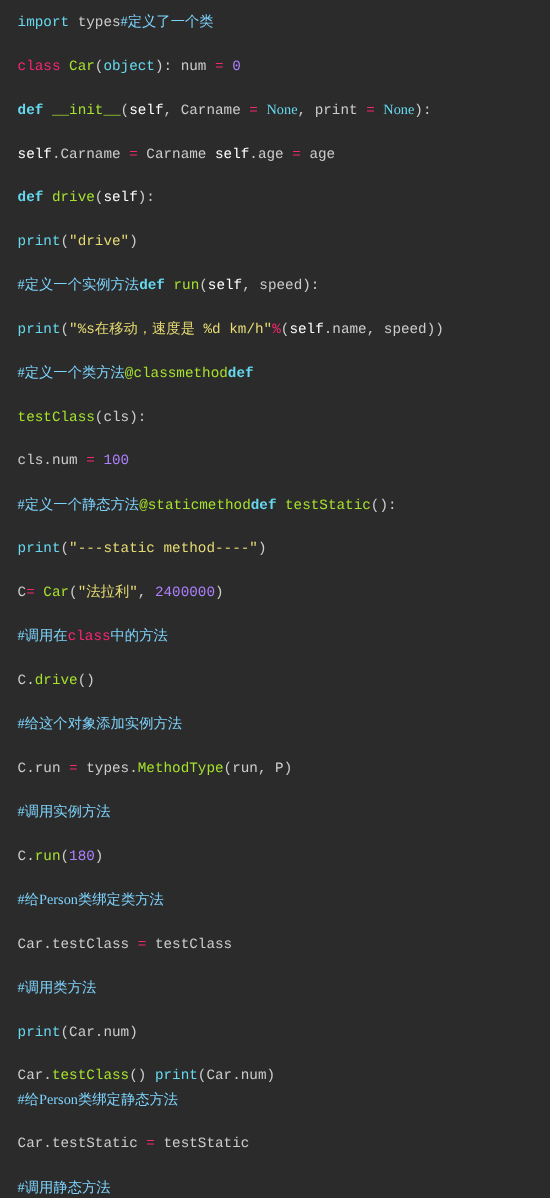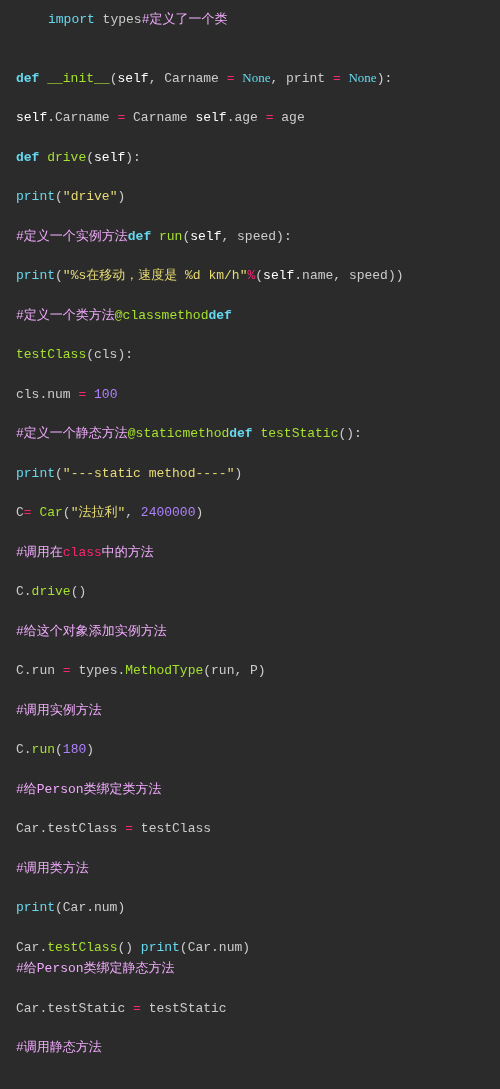--- a/index.html
+++ b/index.html
@@ -7,42 +7,43 @@
     background: #2b2b2b;
     font-family: Consolas, 'Courier New', monospace;
     font-size: 13px;
     padding: 10px 16px;
     width: 500px;
     color: #cccccc;
     line-height: 1.5;
   }
   .line { white-space: pre-wrap; margin-bottom: 2px; }
   .gap { height: 18px; }
-  .kw-import { color: #66d9ef; margin-left: 32px; }
+  .kw-import { color: #66d9ef; }
   .kw-class { color: #f92672; }
   .kw-def { color: #66d9ef; font-weight: bold; }
   .kw-none { color: #66d9ef; font-family: Liberation Serif, serif; }
   .classname { color: #a6e22e; }
   .funcname { color: #a6e22e; }
   .builtin { color: #66d9ef; }
   .self { color: #ffffff; }
   .str { color: #e6db74; }
   .num { color: #ae81ff; }
   .op { color: #f92672; }
   .plain { color: #cccccc; margin-top: 19px; }
-  .chinese { color: #f0abfc; }
+  .chinese { color: #7dd3fc; font-family: Liberation Serif, serif; }
 </style>
 </head>
 <body>
 
 <div>
 
 <div class="line"><span class="kw-import">import</span><span class="plain"> types</span><span class="chinese">#定义了一个类</span></div>
 <div class="gap"></div>
 
+<div class="line"><span class="kw-class">class</span><span class="classname"> Car</span><span class="plain">(</span><span class="builtin">object</span><span class="plain">): num </span><span class="op">= </span><span class="num">0</span></div>
 <div class="gap"></div>
 
 <div class="line"><span class="kw-def">def</span><span class="funcname"> __init__</span><span class="plain">(</span><span class="self">self</span><span class="plain">, Carname </span><span class="op">= </span><span class="kw-none">None</span><span class="plain">, print </span><span class="op">= </span><span class="kw-none">None</span><span class="plain">):</span></div>
 <div class="gap"></div>
 
 <div class="line"><span class="self">self</span><span class="plain">.Carname </span><span class="op">= </span><span class="plain">Carname </span><span class="self">self</span><span class="plain">.age </span><span class="op">= </span><span class="plain">age</span></div>
 <div class="gap"></div>
 
 <div class="line"><span class="kw-def">def</span><span class="funcname"> drive</span><span class="plain">(</span><span class="self">self</span><span class="plain">):</span></div>
 <div class="gap"></div>

